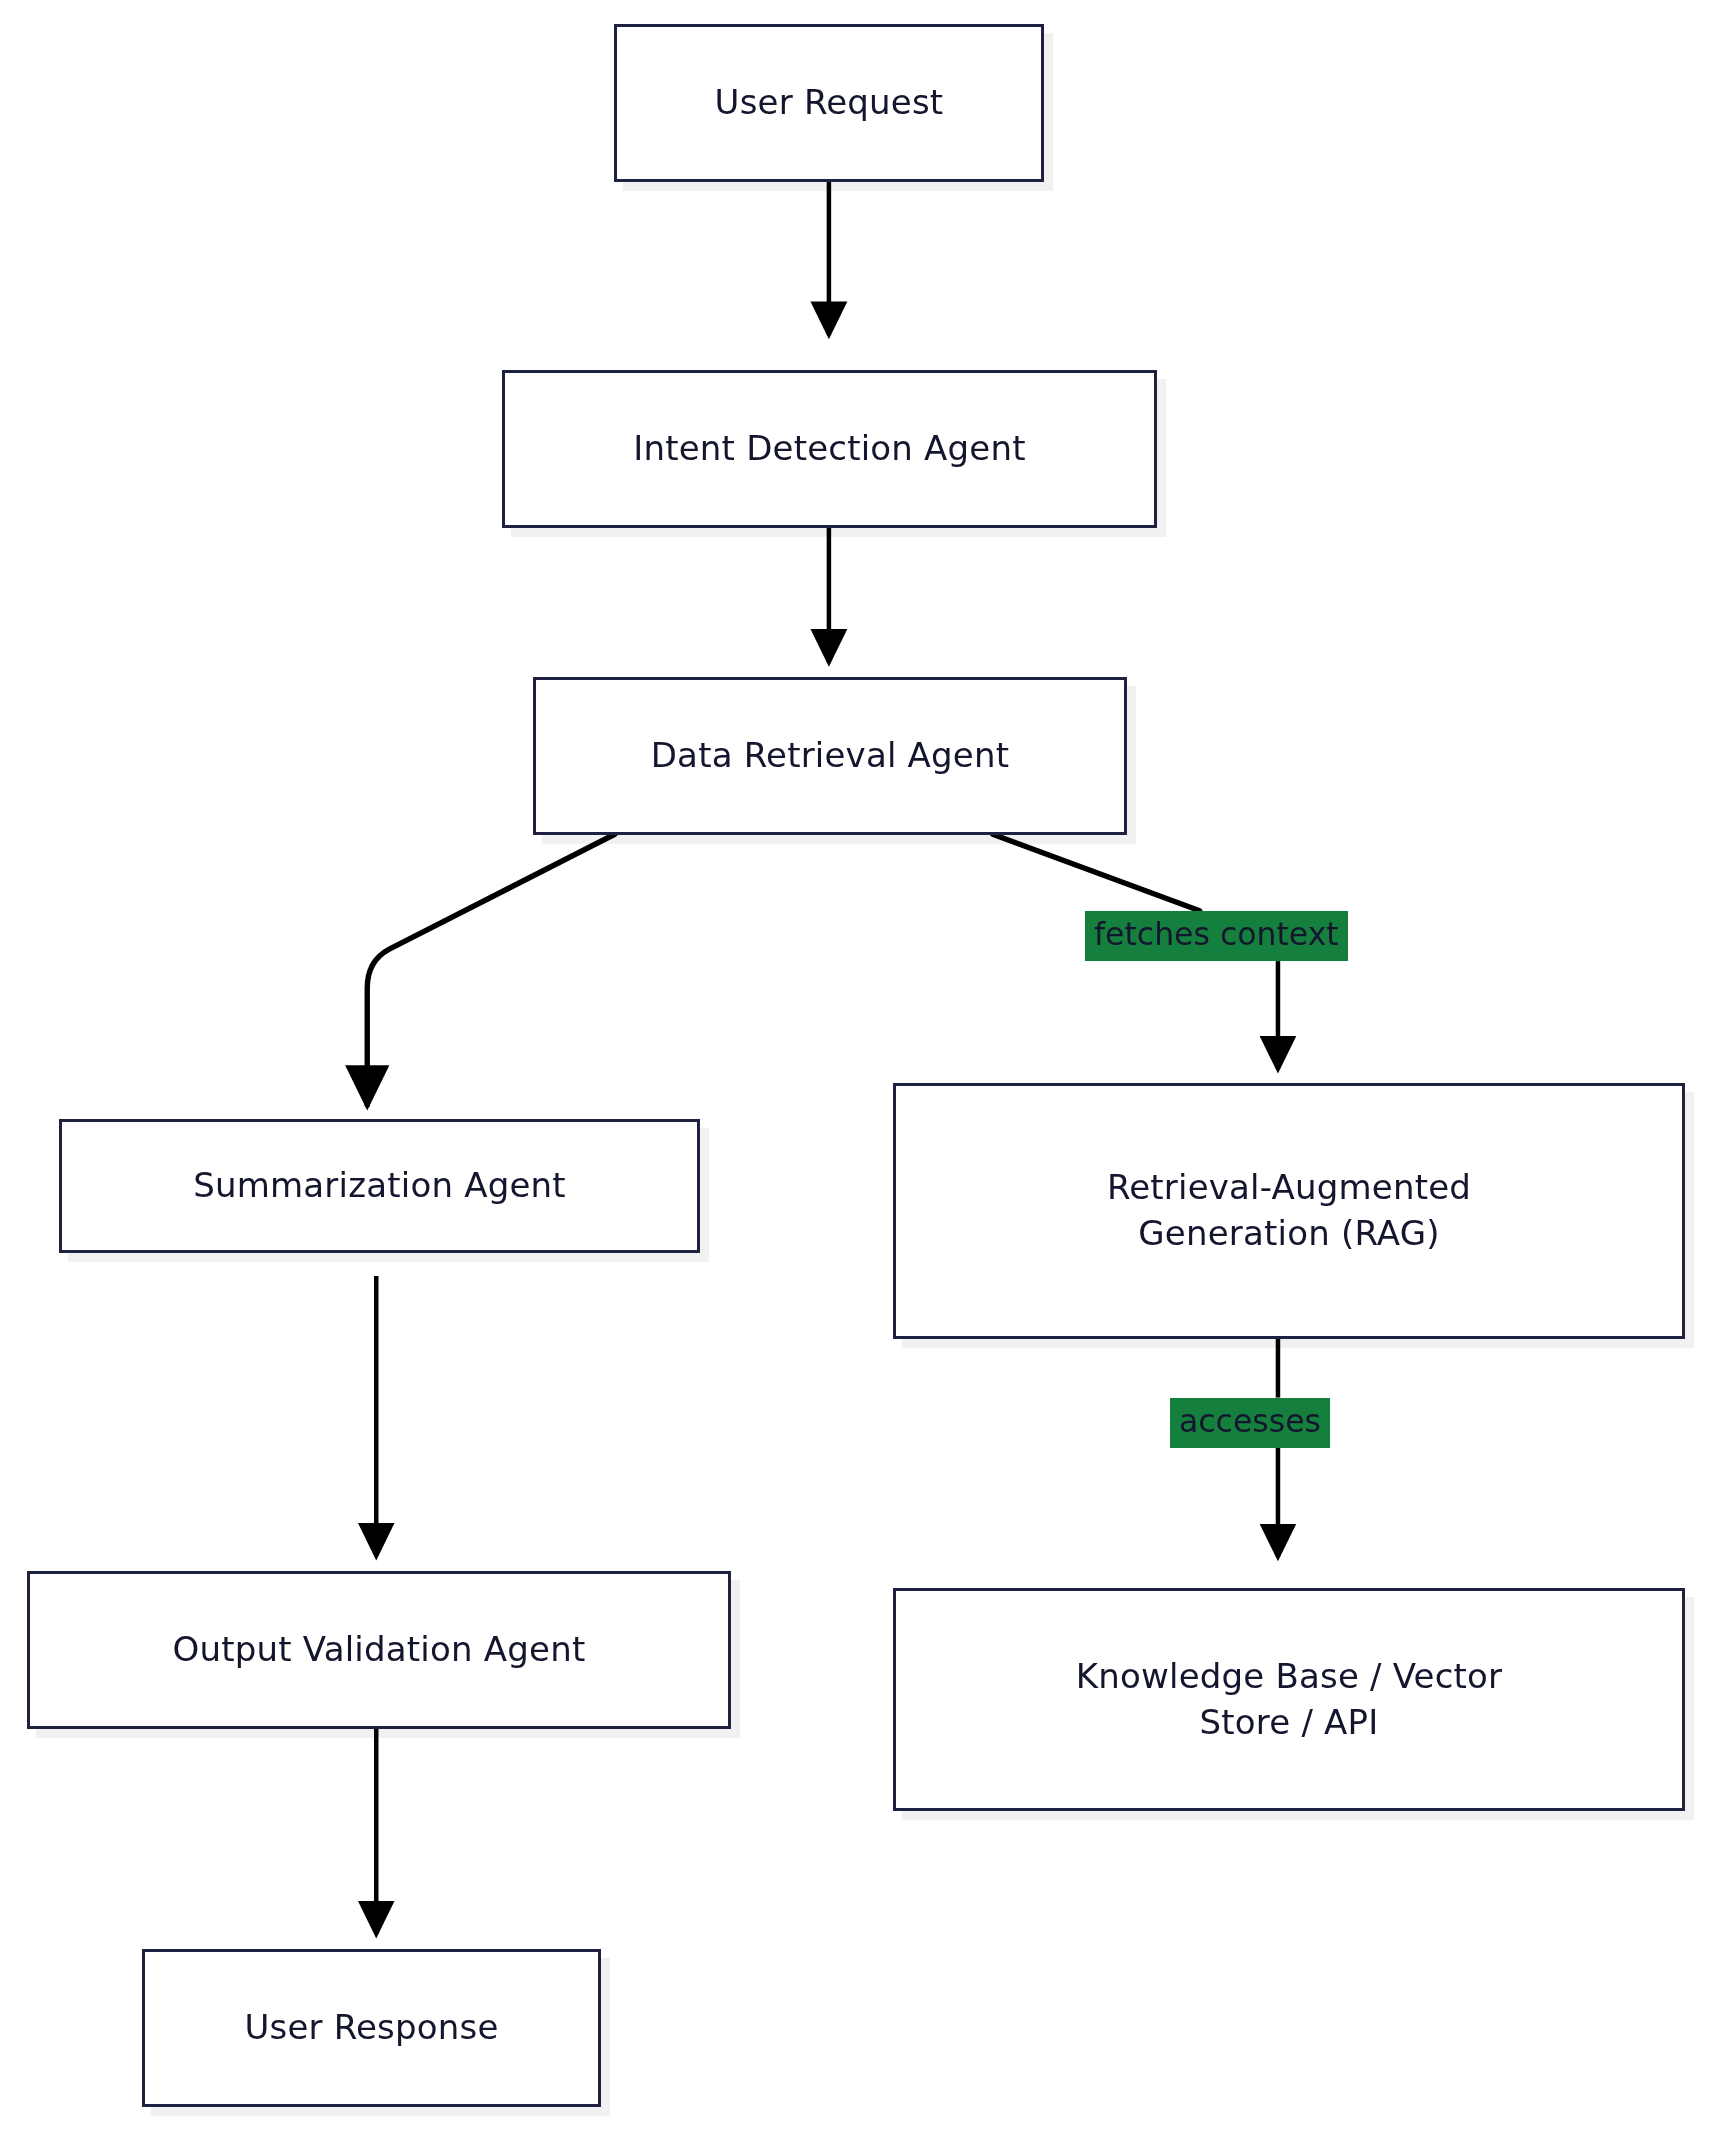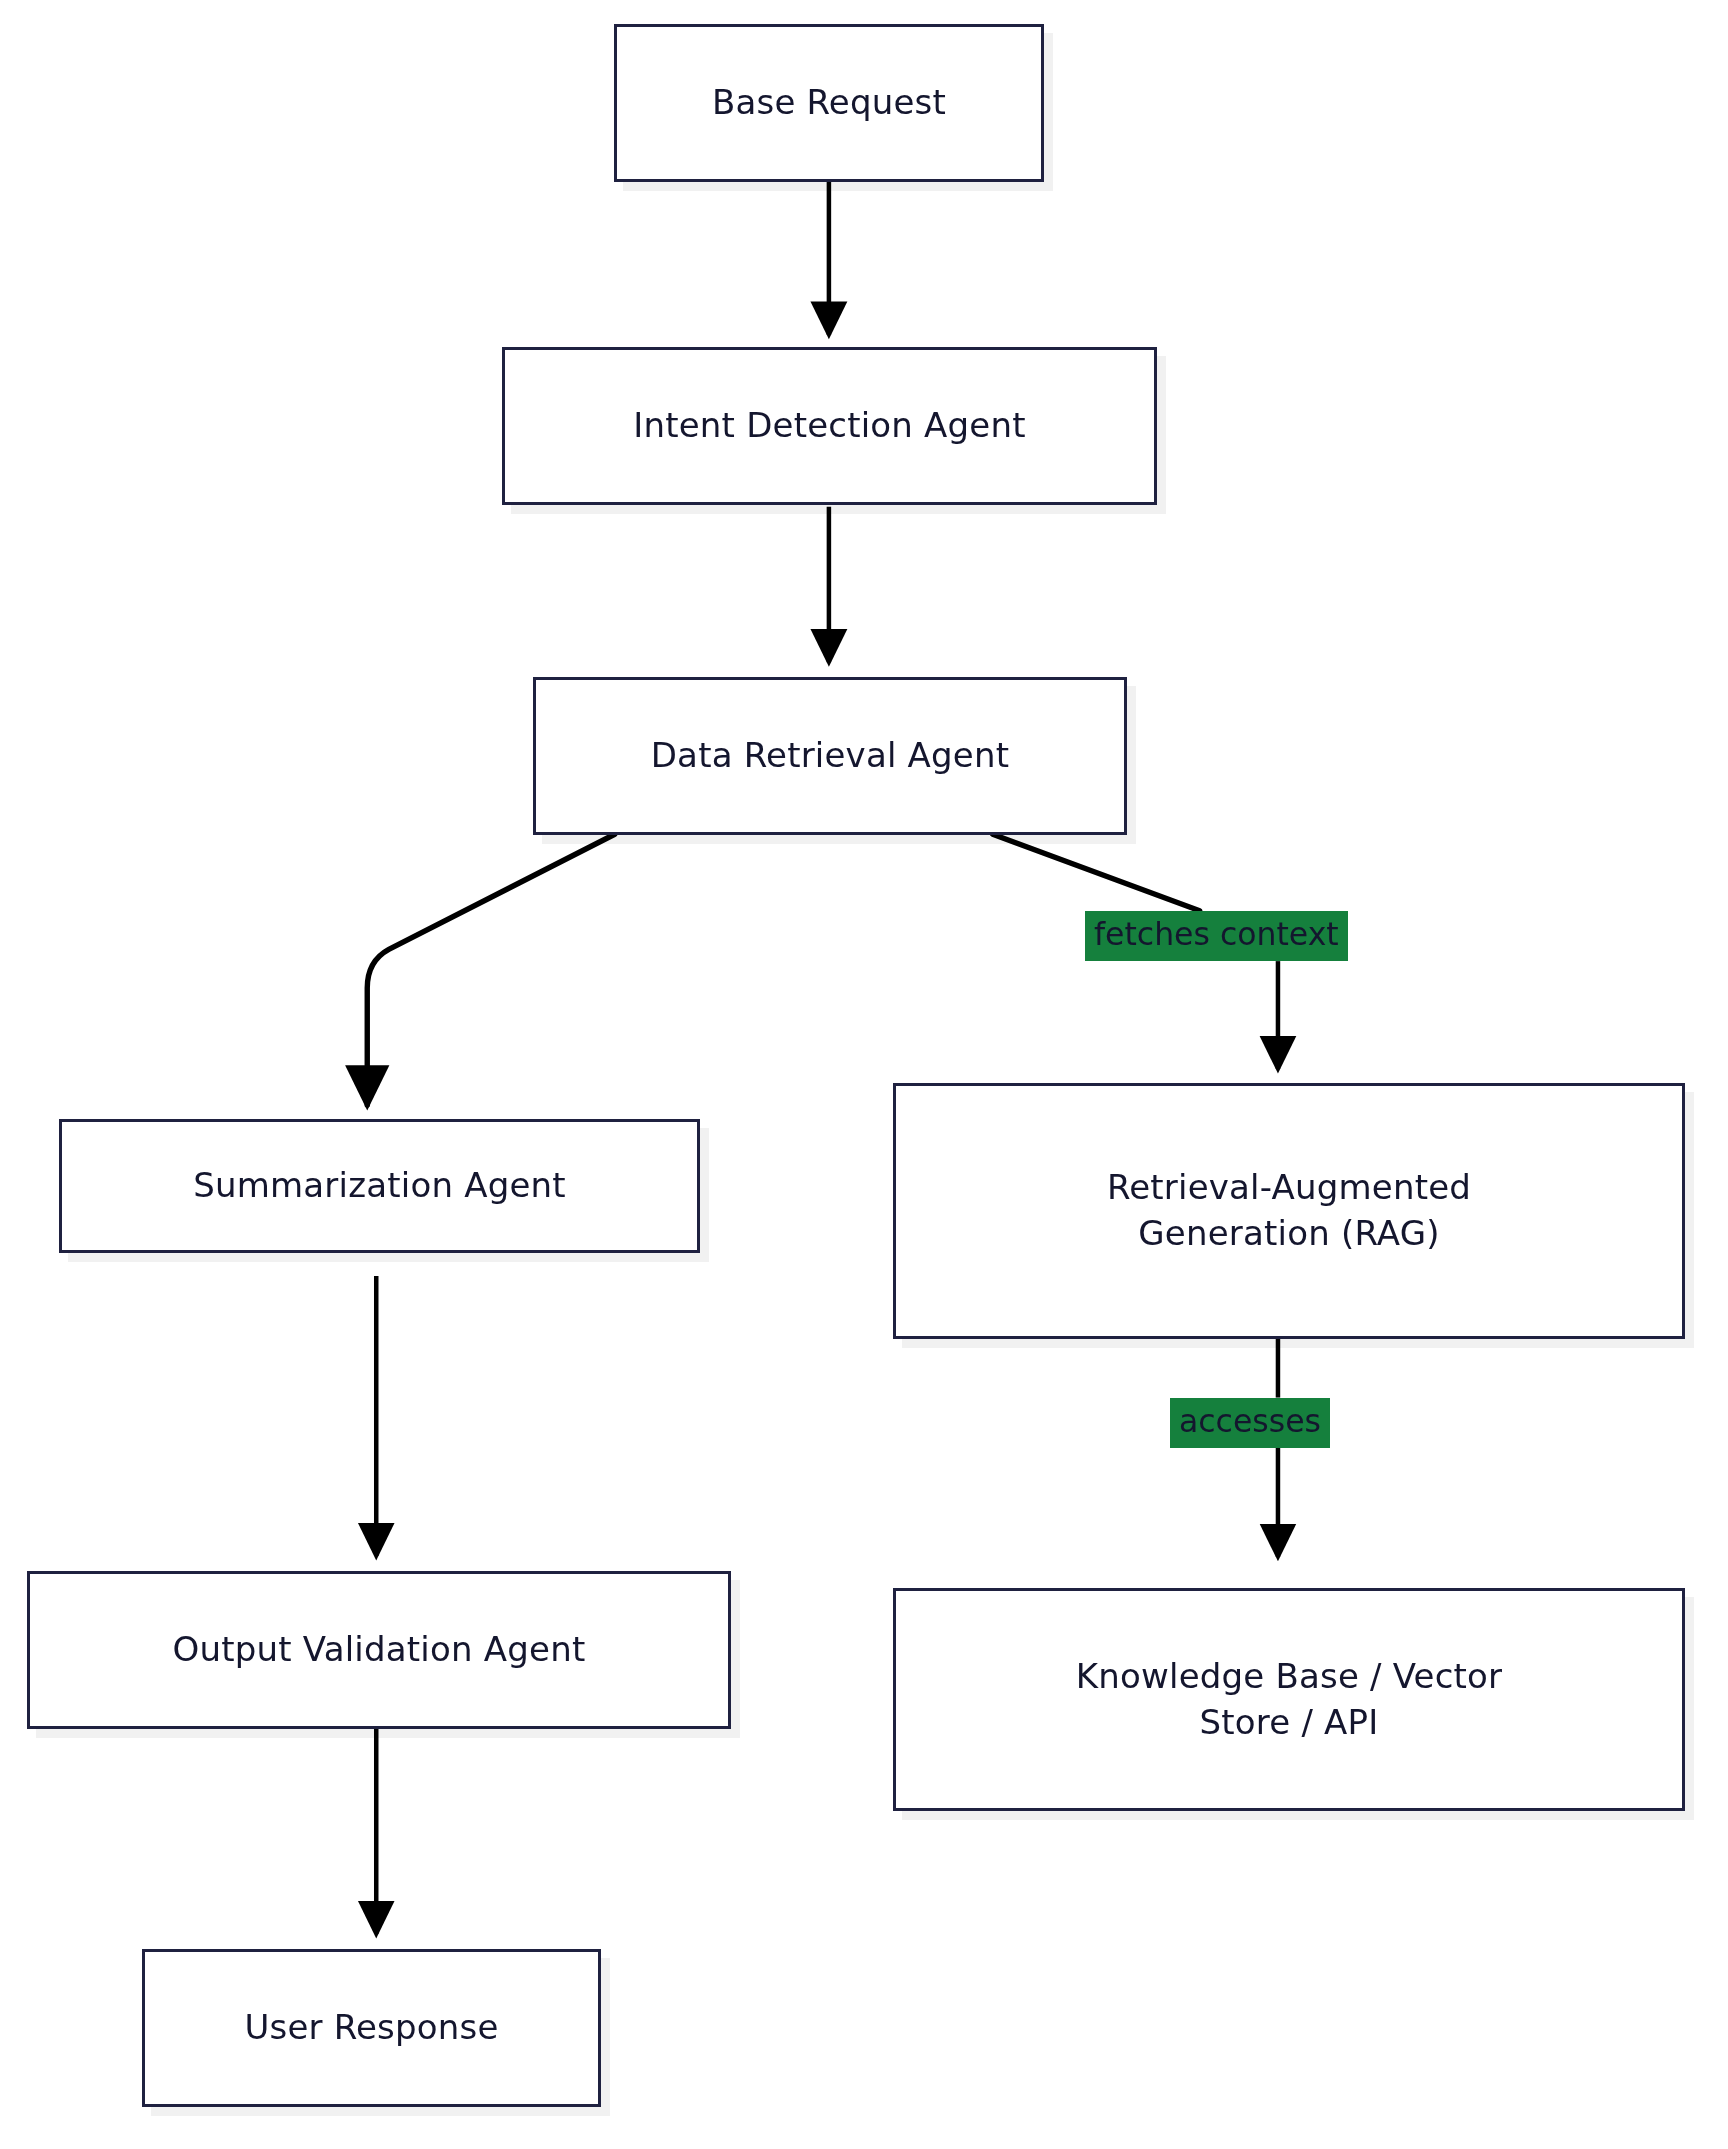--- a/index.html
+++ b/index.html
@@ -94,24 +94,24 @@
       <path d="M1420,1451 L1420,1553" fill="none" stroke="#000000" stroke-width="5"></path>
       <path d="M1420,1609 L1420,1730" fill="none" stroke="#000000" stroke-width="5" marker-end="url(#arrowhead)"></path>
     </g>
 
     <g>
       <path d="M418,1920 L418,2149" fill="none" stroke="#000000" stroke-width="5" marker-end="url(#arrowhead)"></path>
     </g>
   </svg>
 
   <div class="node-box" style="left:614px; top:24px; width:430px; height:158px;">
-    <span class="node-label">Base Request</span>
+    <span class="node-label">User Request</span>
   </div>
 
-  <div class="node-box" style="left:502px; top:347px; width:655px; height:158px;">
+  <div class="node-box" style="left:502px; top:370px; width:655px; height:158px;">
     <span class="node-label">Intent Detection Agent</span>
   </div>
 
   <div class="node-box" style="left:533px; top:677px; width:594px; height:158px;">
     <span class="node-label">Data Retrieval Agent</span>
   </div>
 
   <div class="node-box" style="left:59px; top:1119px; width:641px; height:134px;">
     <span class="node-label">Summarization Agent</span>
   </div>

